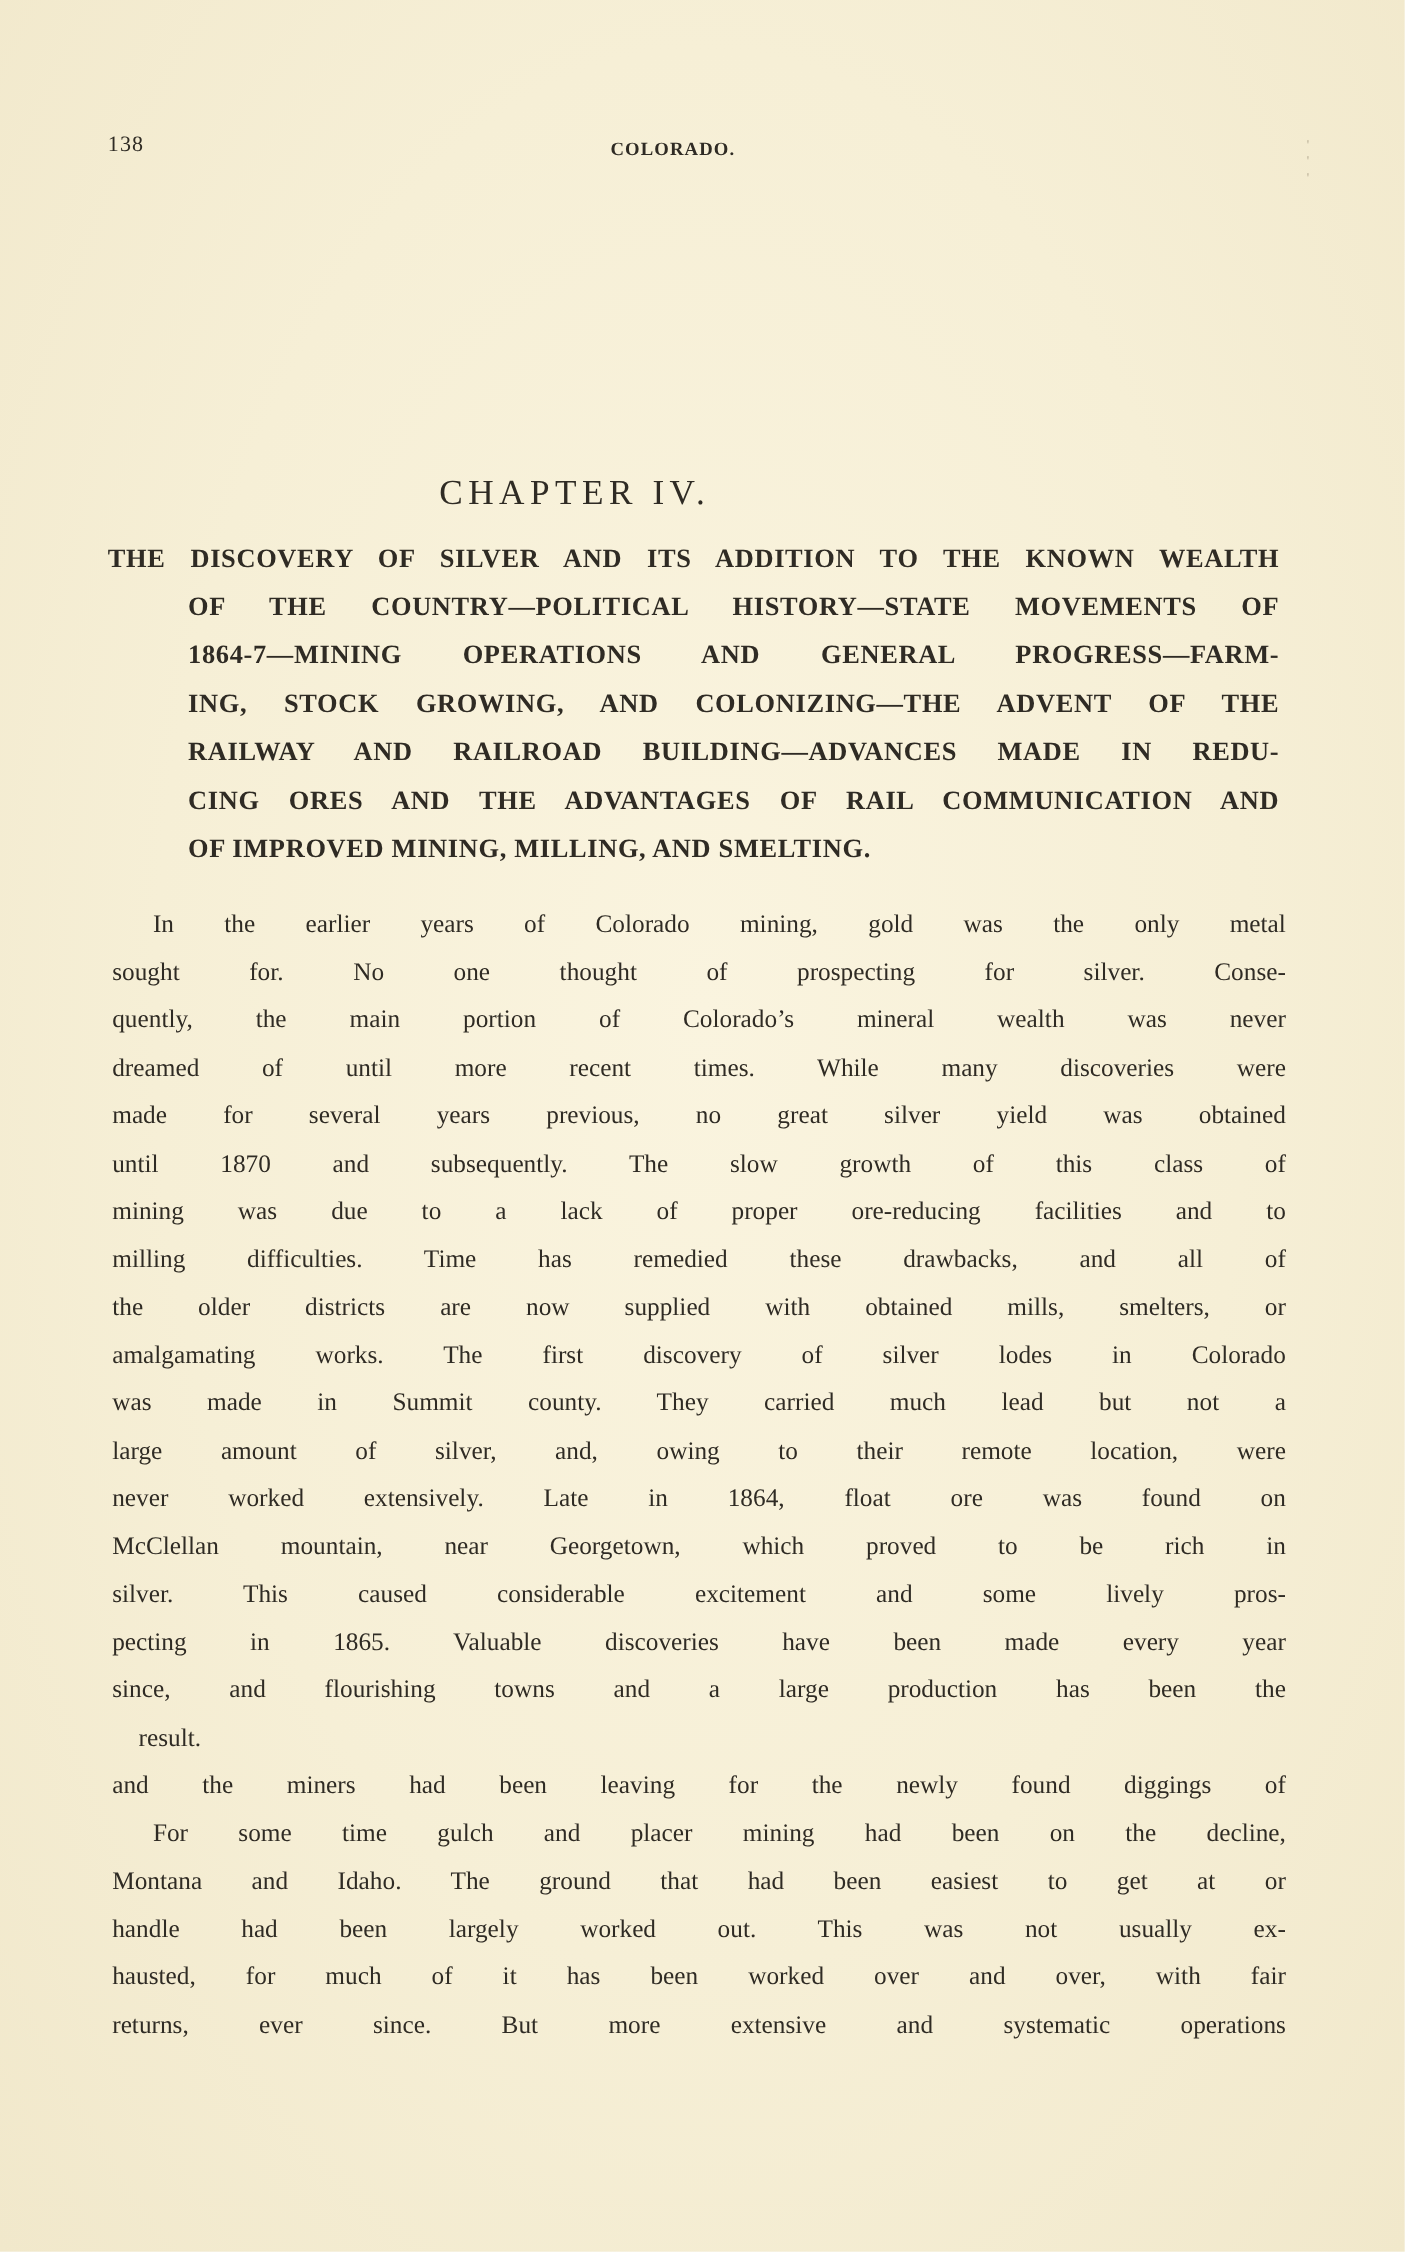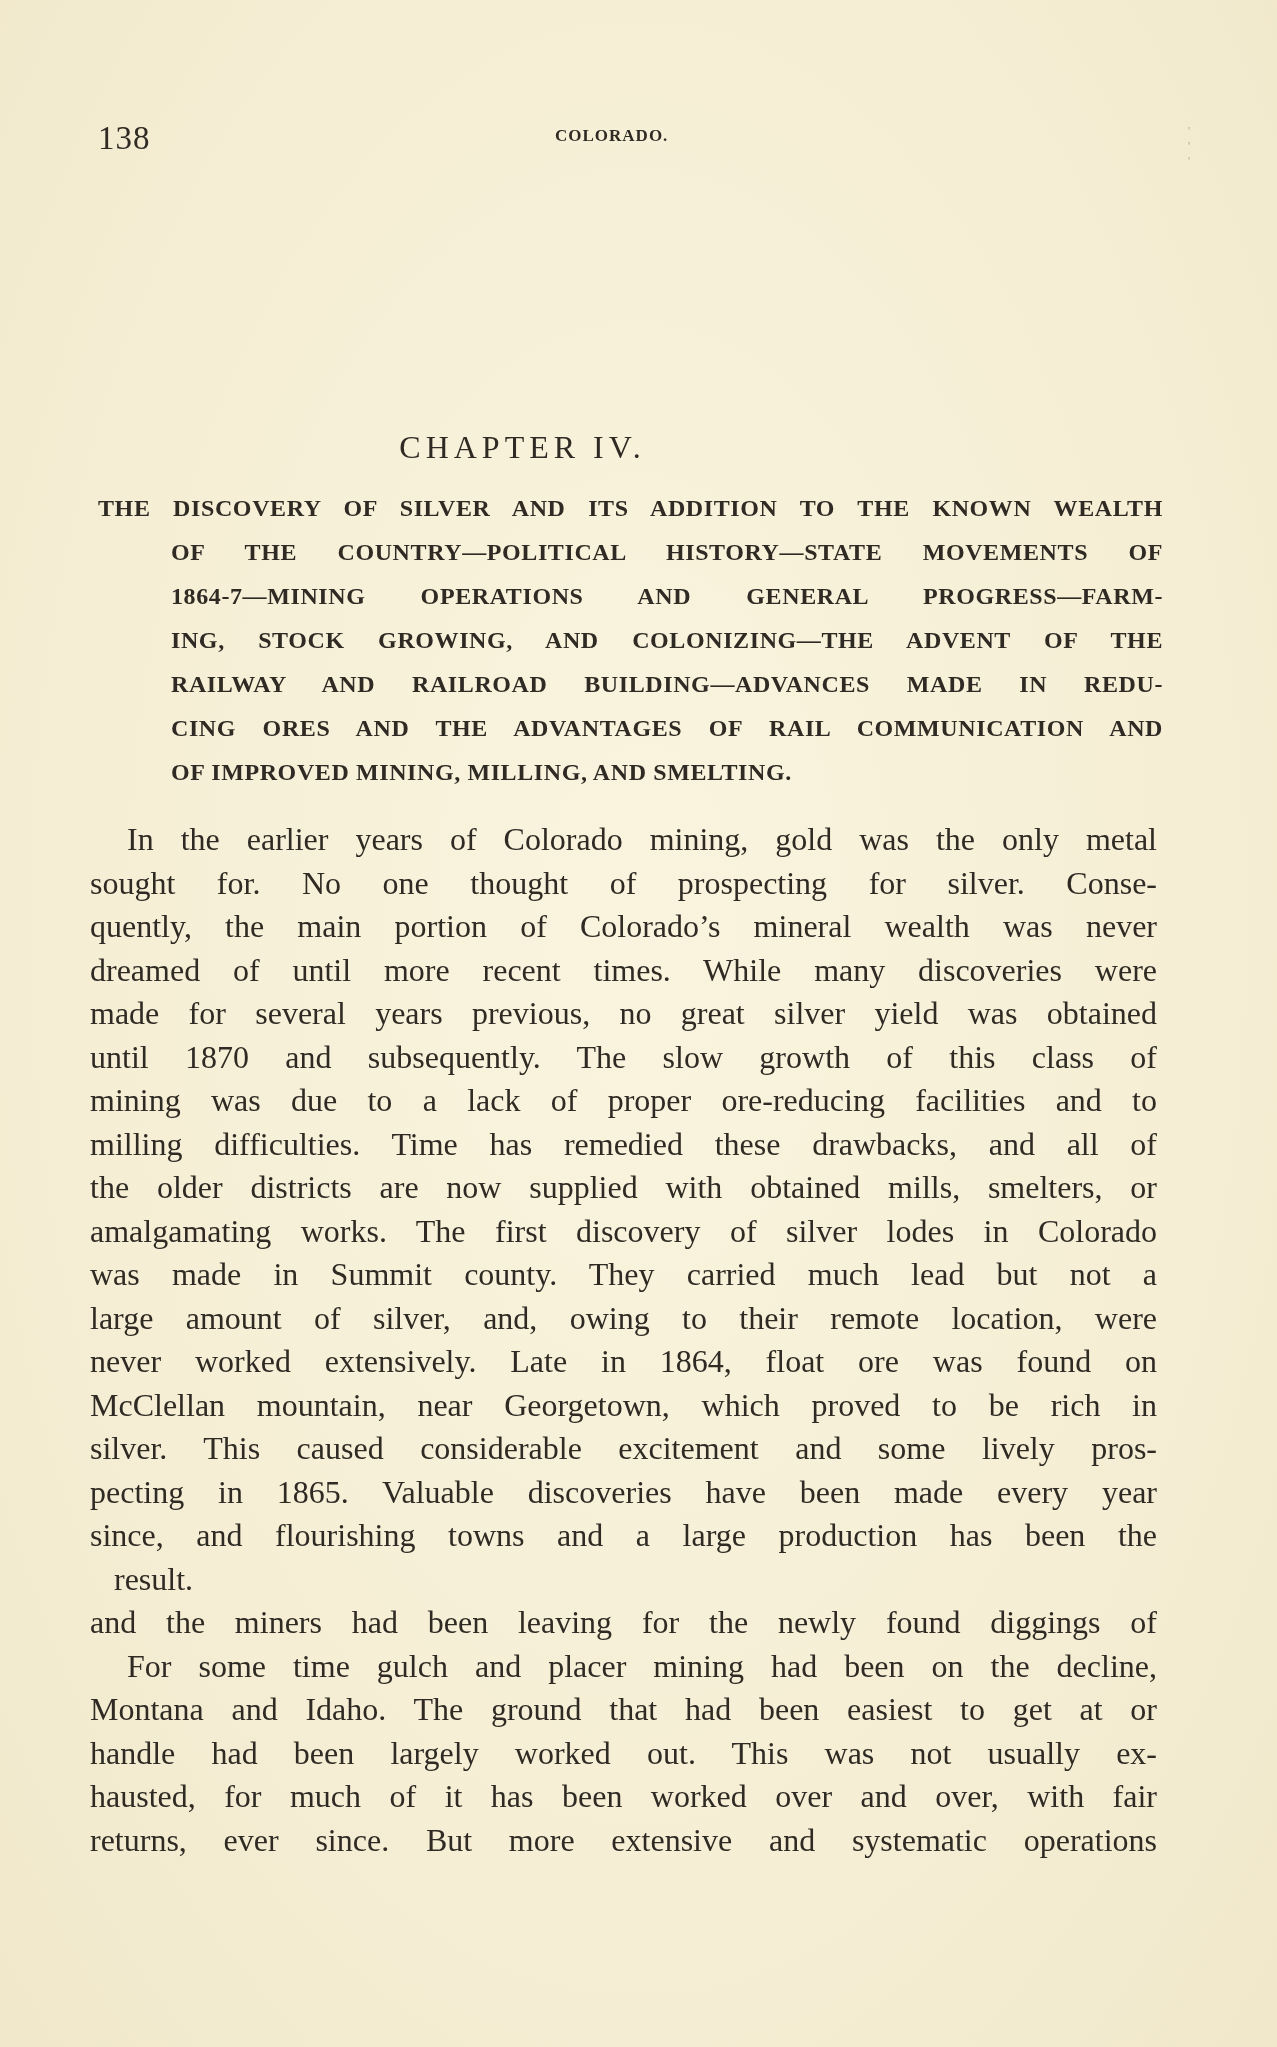--- a/index.html
+++ b/index.html
@@ -26,21 +26,21 @@
     position: absolute;
     top: 120px;
     left: 98px;
     width: 1070px;
     height: 40px;
   }
   .page-number {
     position: absolute;
     left: 0;
     top: 0;
-    font-size: 33px;
+    font-size: 20px;
     letter-spacing: 1px;
   }
   .running-title {
     position: absolute;
     left: 457px;
     top: 6px;
     font-size: 17px;
     font-weight: bold;
     letter-spacing: 1px;
   }
@@ -78,23 +78,23 @@
     white-space: nowrap;
     text-align: justify;
     text-align-last: justify;
   }
   .synopsis-line.first { margin-left: 0; }
   .synopsis-line.indent { margin-left: 73px; width: 992px; }
   .synopsis-line.last { text-align-last: left; }
   .body-text {
     position: absolute;
     top: 818px;
-    left: 90px;
+    left: 102px;
     width: 1067px;
-    font-size: 32px;
+    font-size: 23px;
     line-height: 43.5px;
   }
   .line {
     display: block;
     white-space: nowrap;
     text-align: justify;
     text-align-last: justify;
     height: 43.5px;
   }
   .line.para-start { text-indent: 37px; }

